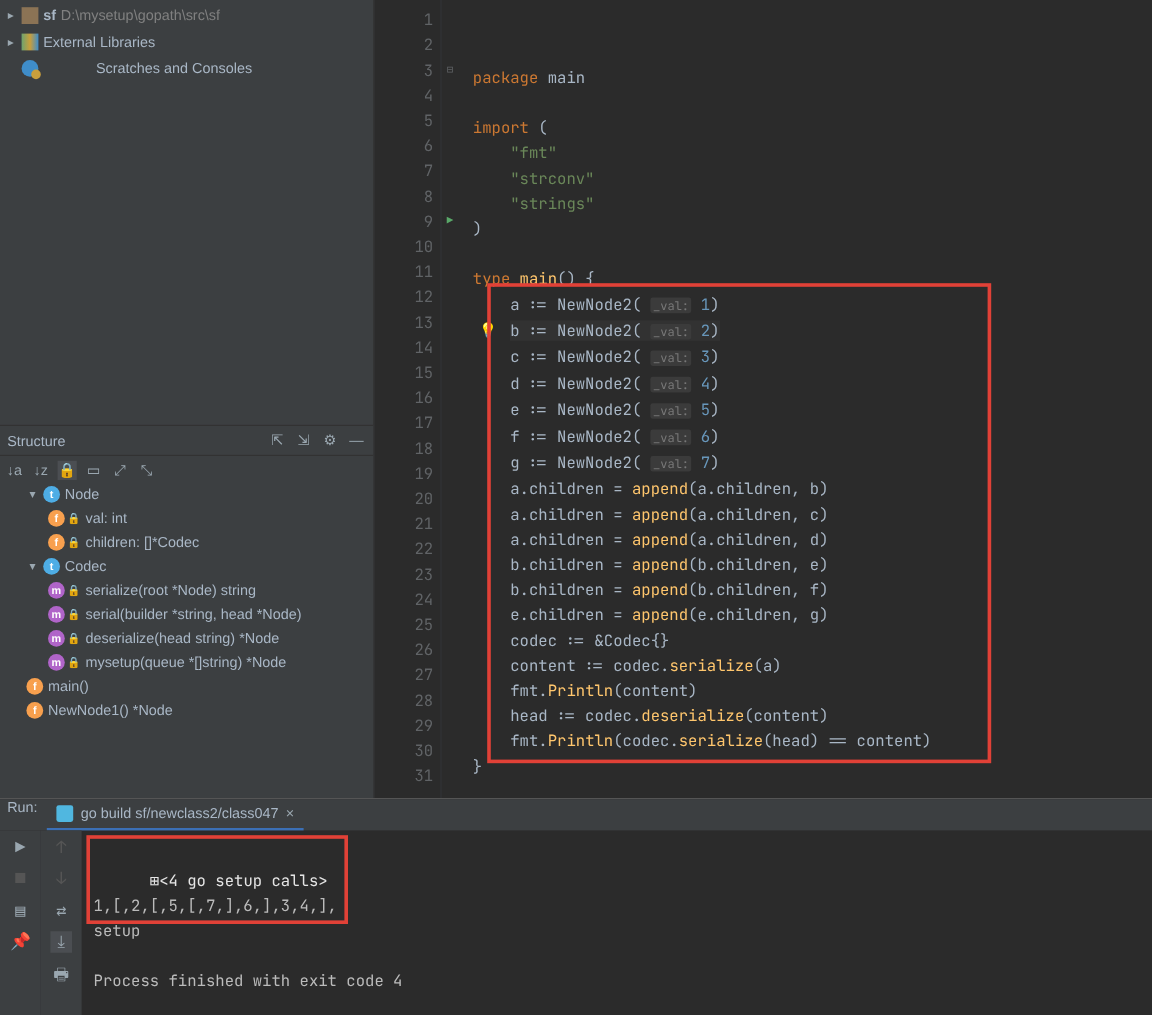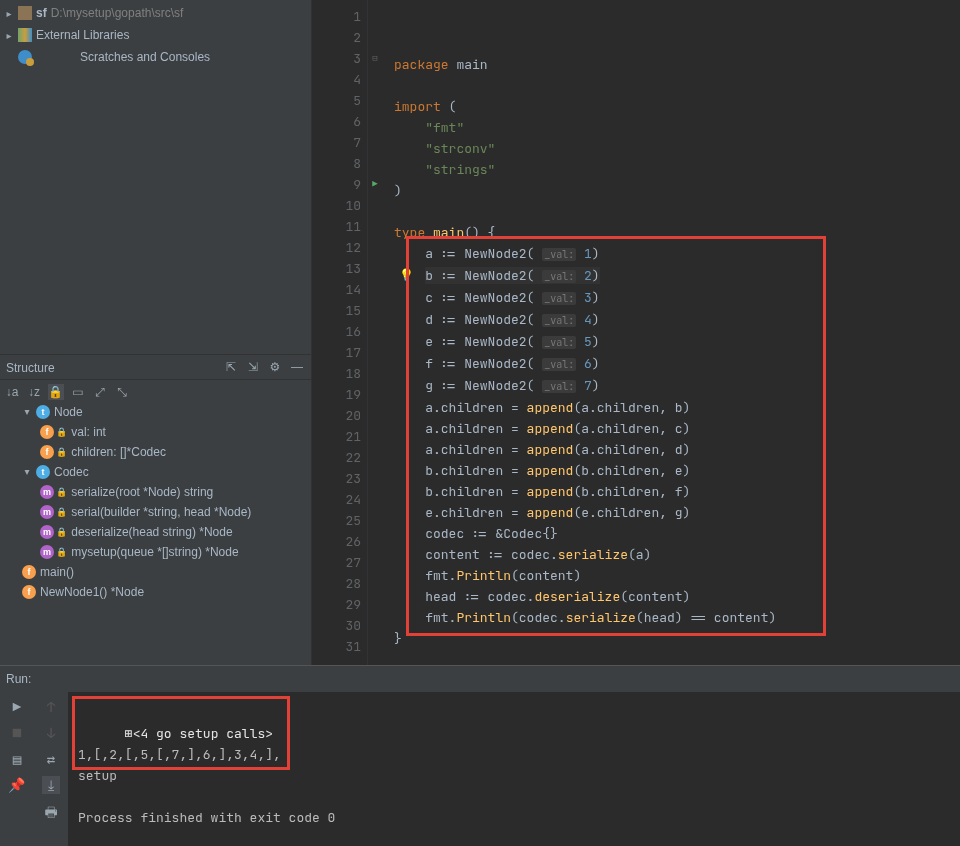--- a/index.html
+++ b/index.html
@@ -123,21 +123,21 @@
     grid-column: 1 / span 2;
     display:grid;
     grid-template-columns: 34px 34px 1fr;
     grid-template-rows: 26px 1fr;
     background:#2b2b2b;
     border-top:1px solid #555;
     font-family:"JetBrains Mono","Consolas",monospace;
   }
   .run-header {
     grid-column: 1 / span 3;
-    display:flex; align-items:center; gap:8px;
+    display:flex; align-items:flex-start; gap:8px;
     background:var(--bg-darker);
     padding-left:6px;
     font-family:"Segoe UI",Arial,sans-serif;
   }
   .run-tab { display:flex; align-items:center; gap:6px; border-bottom:2px solid #3b6fb5; height:26px; padding:0 8px; }
   .run-tab .go-icon { width:14px;height:14px;background:#50b7e0;border-radius:2px; }
   .run-tab .close { color:#9aa7b0; }
   .run-sidecol { display:flex; flex-direction:column; align-items:center; padding-top:6px; gap:8px; background:var(--bg-darker); }
   .run-sidecol span { width:18px; text-align:center; color:#9aa7b0; font-size:14px; }
   .side2 .active { background:#4b4e52; }
@@ -353,36 +353,41 @@
 <span class="cmt">// 不要提交这个类</span>
 <span class="kw">data</span> Node <span class="kw">serial</span> {
       <div class="code-block-outline" style="top:188px; left:24px; width:420px; height:400px;"></div>
       
     </div>
   </div>
 
   <div class="runpanel">
     <div class="run-header">
       <span>Run:</span>
+      <div class="run-tab">
+        <span class="go-icon"></span>
+        <span>go build sf/newclass2/class047</span>
+        <span class="close">×</span>
+      </div>
     </div>
     <div class="run-sidecol">
       <span class="play">▶</span>
       <span style="color:#555">■</span>
       <span>▤</span>
       <span>📌</span>
     </div>
     <div class="run-sidecol side2">
       <span style="color:#555">↑</span>
       <span style="color:#555">↓</span>
       <span>⇄</span>
       <span class="active">⤓</span>
       <span>🖶</span>
     </div>
     <div class="run-out">
       <div class="run-redbox" style="top:4px; left:4px; width:218px; height:74px;"></div><span class="cmt">⊞</span><span class="cmt">&lt;4 go setup calls&gt;</span>
 <span>1,[,2,[,5,[,7,],6,],3,4,],</span>
 <span>setup</span>
 
-<span>Process finished with exit code 0</span>
+<span>Process finished with exit code 4</span>
     </div>
   </div>
 
 </div>
 
 </body></html>

